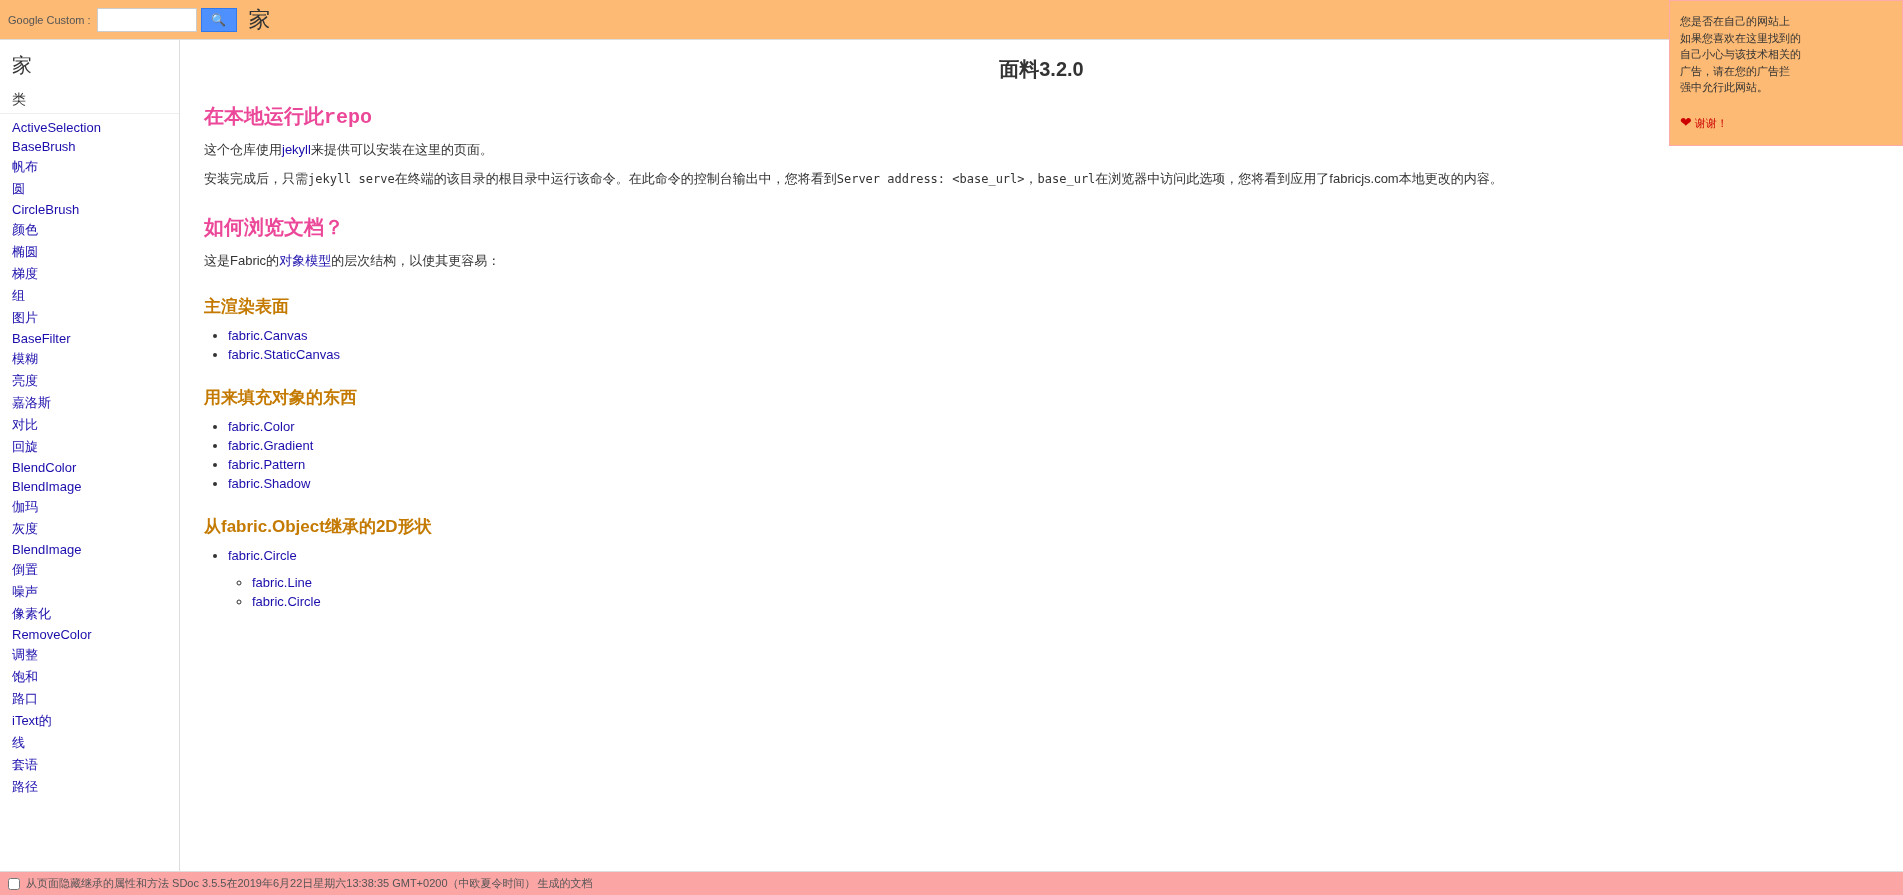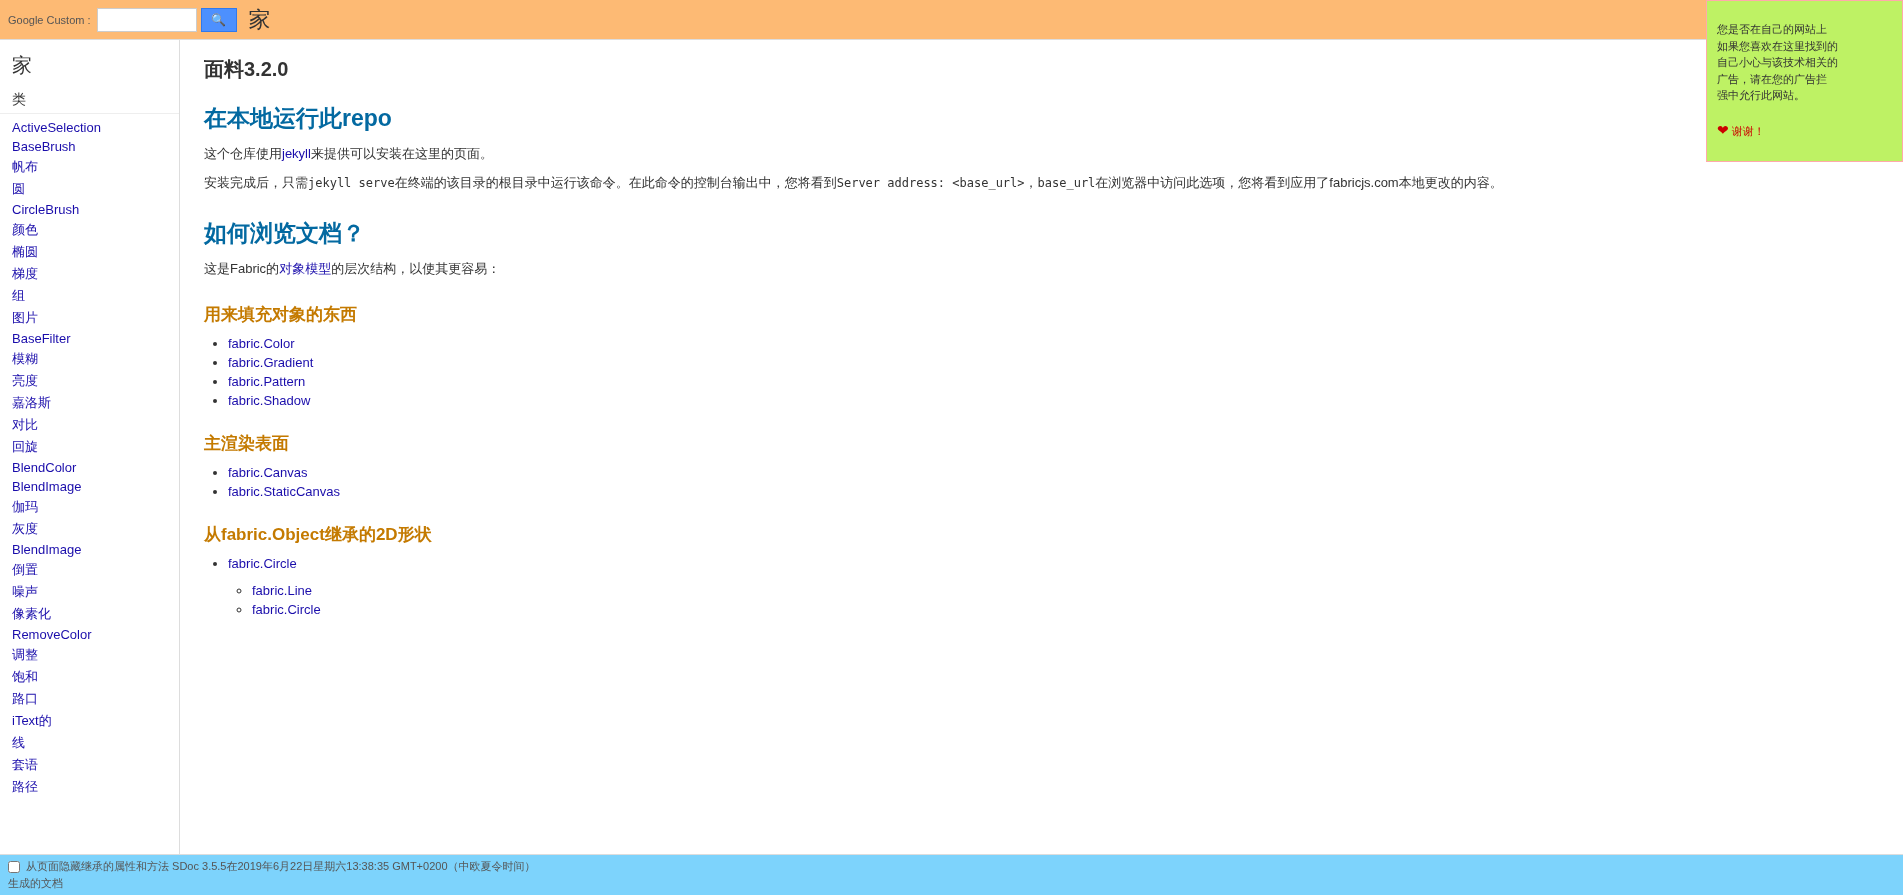--- a/index.html
+++ b/index.html
@@ -96,31 +96,33 @@
       overflow-y: auto;
       padding: 16px 24px;
       position: relative;
     }
 
     #content h1 {
       font-size: 20px;
       font-weight: bold;
       margin-bottom: 20px;
       color: #333;
+      text-align: center;
     }
 
     .section {
       margin-bottom: 24px;
     }
 
     .section h2 {
-      font-size: 23px;
+      font-size: 20px;
       font-weight: bold;
-      color: #0369a1;
+      color: #ec4899;
       margin-bottom: 10px;
+      font-family: Liberation Mono, monospace;
     }
 
     .section-heading-orange {
       font-size: 17px;
       font-weight: bold;
       color: #c47a00;
       margin-bottom: 10px;
     }
 
     .section p {
@@ -148,48 +150,47 @@
 
     .section ul ul {
       list-style: circle;
       padding-left: 24px;
       margin-top: 12px;
     }
 
     
     #bottombar {
       border-top: 1px solid #ddd;
-      background: #7dd3fc;
+      background: #fca5a5;
       padding: 4px 8px;
       font-size: 11px;
       color: #555;
       flex-shrink: 0;
       display: flex;
-      flex-direction: column;
       gap: 2px;
     }
     #bottombar-row1 {
       display: flex;
       align-items: center;
       gap: 6px;
     }
     #bottombar-checkbox {
       width: 12px;
       height: 12px;
     }
 
     
     #ad-overlay {
       position: fixed;
       top: 0;
       right: 0;
-      width: 197px;
-      background: #bef264;
+      width: 234px;
+      background: #fdba74;
       border: 1px solid #ffaaaa;
-      padding: 20px 10px;
+      padding: 12px 10px;
       font-size: 11px;
       color: #333;
       line-height: 1.5;
       z-index: 1000;
     }
     #ad-overlay .heart {
       color: #cc0000;
       font-size: 14px;
     }
     #ad-overlay a {
@@ -282,34 +283,34 @@
 
 
     <div class="section">
       <h2>如何浏览文档？</h2>
       <p>
         这是Fabric的<a href="#">对象模型</a>的层次结构，以使其更容易：
       </p>
     </div>
 
     <div class="section">
+      <div class="section-heading-orange">主渲染表面</div>
+      <ul>
+        <li><a href="#" class="content-link">fabric.Canvas</a></li>
+        <li><a href="#" class="content-link">fabric.StaticCanvas</a></li>
+      </ul>
+    </div>
+
+    <div class="section">
       <div class="section-heading-orange">用来填充对象的东西</div>
       <ul>
         <li><a href="#" class="content-link">fabric.Color</a></li>
         <li><a href="#" class="content-link">fabric.Gradient</a></li>
         <li><a href="#" class="content-link">fabric.Pattern</a></li>
         <li><a href="#" class="content-link">fabric.Shadow</a></li>
-      </ul>
-    </div>
-
-    <div class="section">
-      <div class="section-heading-orange">主渲染表面</div>
-      <ul>
-        <li><a href="#" class="content-link">fabric.Canvas</a></li>
-        <li><a href="#" class="content-link">fabric.StaticCanvas</a></li>
       </ul>
     </div>
 
     <div class="section">
       <div class="section-heading-orange">从fabric.Object继承的2D形状</div>
       <ul>
         <li>
           <a href="#" class="content-link">fabric.Circle</a>
           <ul>
             <li><a href="#" class="content-link">fabric.Line</a></li>

